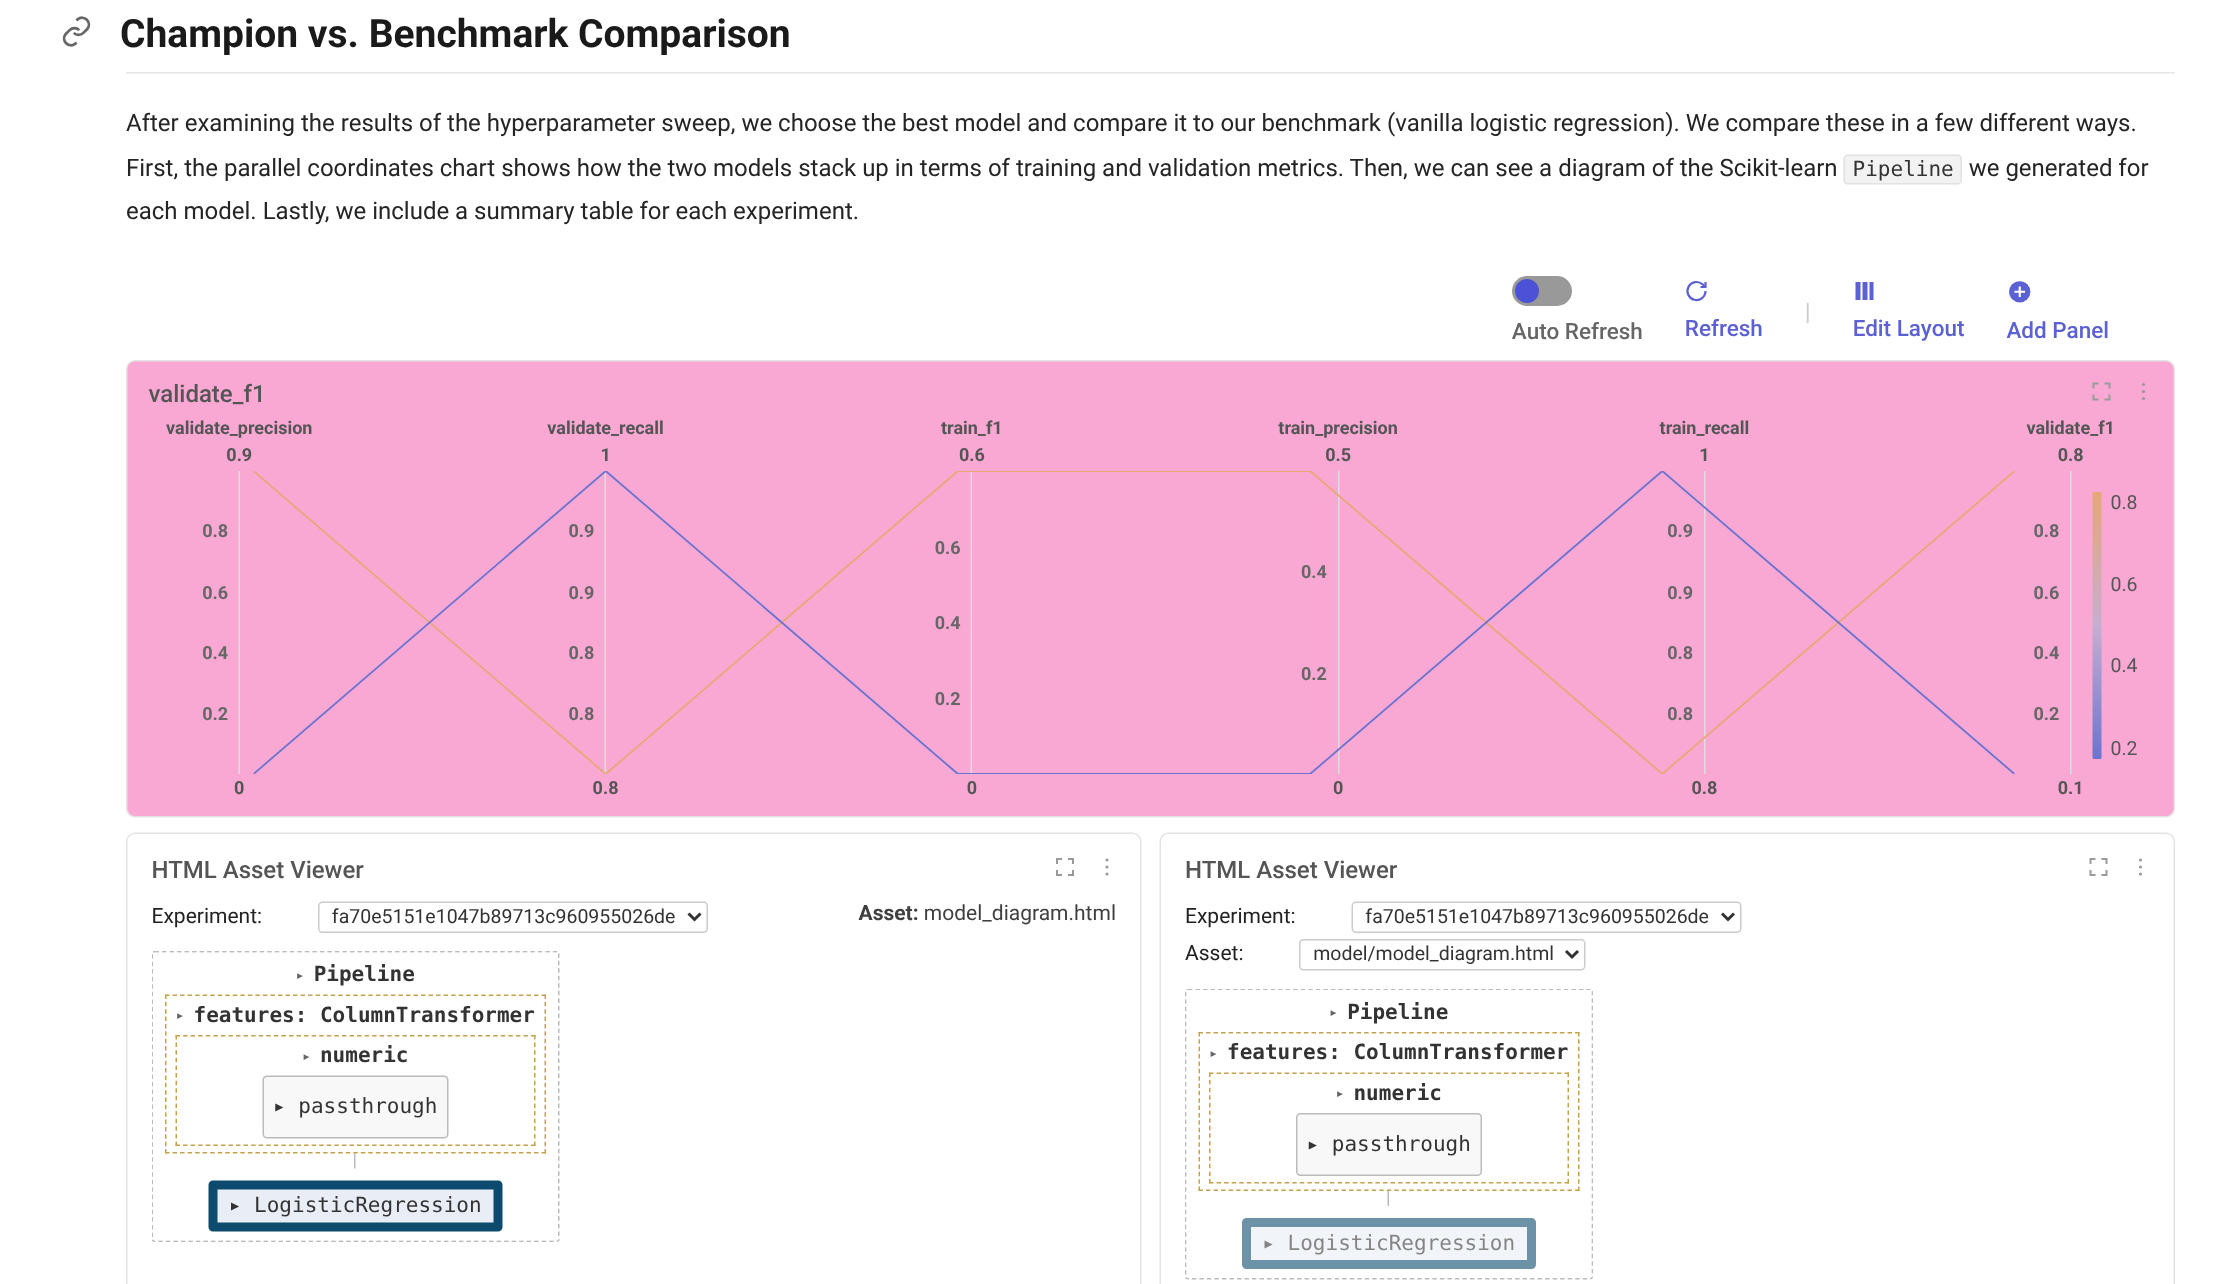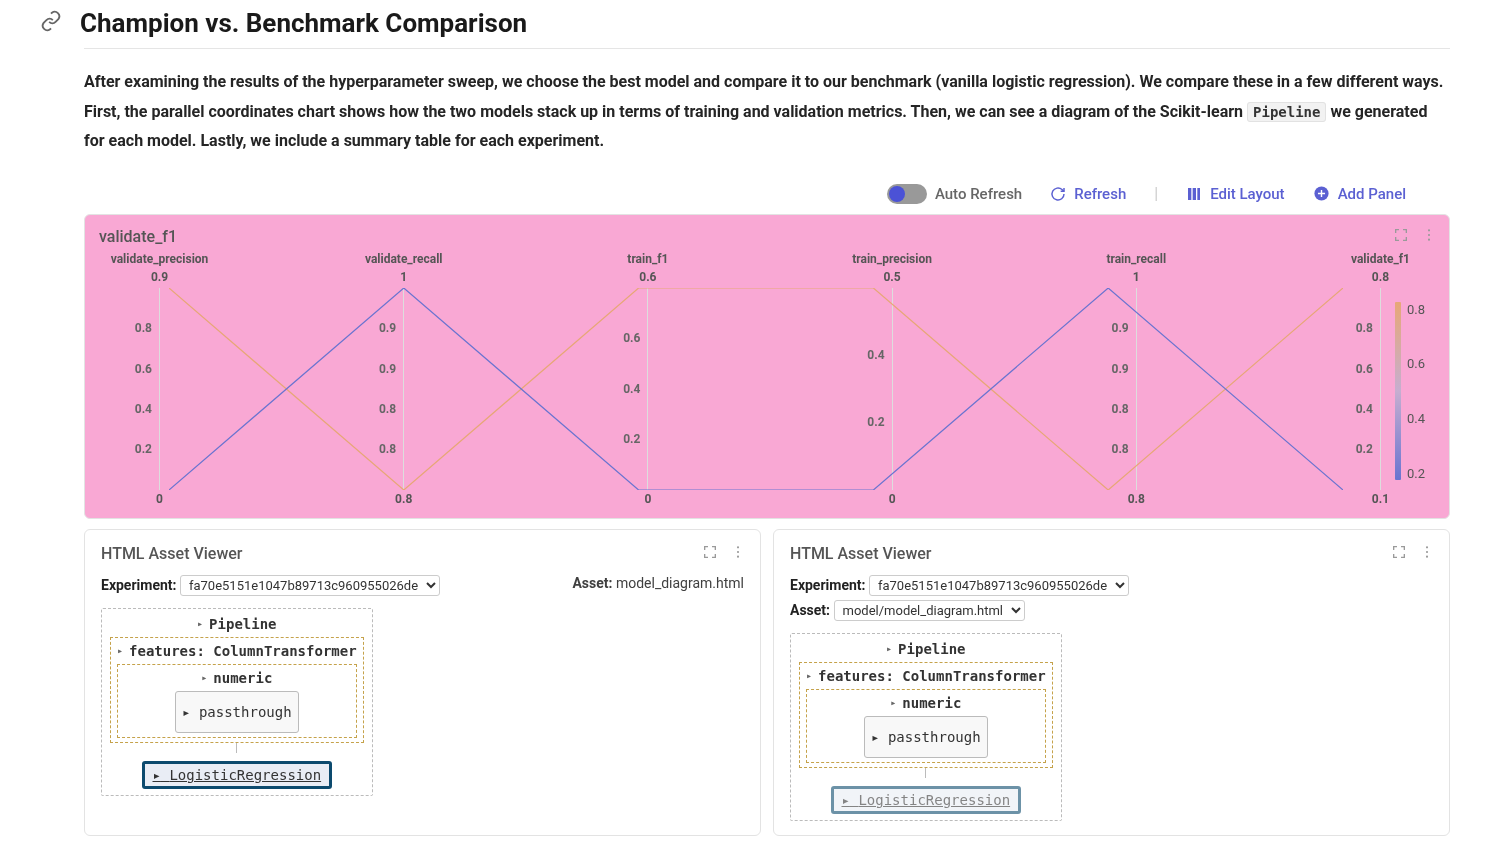--- a/index.html
+++ b/index.html
@@ -7,36 +7,36 @@
   font-family: -apple-system, BlinkMacSystemFont, "Segoe UI", Roboto, sans-serif;
   background: #fff;
   color: #1a1a1a;
   width: 1490px;
   padding: 0 40px 40px 40px;
 }
 .header-row { display: flex; align-items: center; gap: 18px; margin-bottom: 10px; padding-top: 8px; }
 .link-icon { color: #666; flex-shrink: 0; }
 h1 { font-size: 26px; font-weight: 700; color: #1a1a1a; }
 hr.sep { border: none; border-top: 1px solid #e5e5e5; margin: 4px 0 18px 44px; }
-.intro { margin-left: 44px; font-size: 16px; line-height: 1.85; color: #252525; margin-bottom: 28px; font-weight: bold; }
+.intro { margin-left: 44px; font-size: 16px; line-height: 1.85; color: #252525; margin-bottom: 28px; }
 .intro code {
   font-family: ui-monospace, Menlo, Consolas, monospace;
   background: #f2f2f2;
   border: 1px solid #e2e2e2;
   border-radius: 3px;
   padding: 1px 5px;
   font-size: 14px;
   color: #333;
 }
 
 .toolbar {
   display: flex; justify-content: flex-end; align-items: center;
   gap: 28px; margin: 8px 44px 10px 44px; font-size: 15px;
 }
-.tool { display:flex; align-items:center; gap:8px; color:#5b60d2; font-weight:500; cursor:pointer; }
+.tool { display:flex; align-items:flex-start; gap:8px; color:#5b60d2; font-weight:500; cursor:pointer;flex-direction:column; }
 .tool.dimmed { color:#888; }
 .divider { color:#ccc; font-size:16px; }
 .toggle {
   width:40px; height:20px; background:#999; border-radius:999px; position:relative; cursor:pointer;
 }
 .toggle::after {
   content:""; position:absolute; left:2px; top:2px; width:16px; height:16px;
   border-radius:50%; background:#4b52d6;
 }
 .auto-label { color:#666; font-weight:500; }
@@ -72,24 +72,24 @@
 }
 .colorbar-tick { font-size:13px; color:#555; position:absolute; left:16px; }
 
 .two-col { display:flex; gap:12px; margin-left:44px; margin-top:10px; }
 .subpanel {
   flex:1; border:1px solid #e3e3e3; border-radius:6px; background:#fff;
   padding:14px 16px; position:relative; min-height:260px;
 }
 .subpanel .panel-icons { top:14px; right:14px; }
 .exp-line { font-size:14px; color:#222; margin-top:12px; }
-.exp-line strong { font-weight:700; }
+.exp-line strong { font-weight:400; }
 .exp-select {
   font-family:inherit; font-size:13px; border:1px solid #ccc; border-radius:3px;
-  padding:1px 4px; background:#fff; color:#333;
+  padding:1px 4px; background:#fff; color:#333;margin-left:34px;
 }
 .asset-text { font-size:14px; color:#404040; }
 .asset-text strong { font-weight:700; }
 .pipeline-box {
   margin-top:12px; border:1px dashed #bbb; border-radius:2px; padding:6px 8px;
   font-family:ui-monospace,Menlo,Consolas,monospace; font-size:14px; color:#333;
   display:inline-block; min-width:250px;
 }
 .pipe-row { display:flex; align-items:center; gap:6px; justify-content:center; padding:1px 0; }
 .pipe-row .tri { font-size:10px; color:#666; }
@@ -98,22 +98,22 @@
   border:1px dashed #c5a24a; background:#fff; padding:4px 6px; margin-top:4px;
 }
 .inner-dashed2 {
   border:1px dashed #c5a24a; padding:4px 6px; margin-top:4px; text-align:center;
 }
 .solid-box {
   display:inline-block; border:1px solid #bbb; border-radius:3px; background:#f8f8f8;
   padding:12px 6px; margin-top:4px;
 }
 .est-box {
-  display:inline-block; border:3px solid #0c4a6e; border-radius:3px; background:#e9edf5;
-  padding:3px 8px; margin-top:8px;text-decoration:underline;
+  display:inline-block; border:6px solid #0c4a6e; border-radius:3px; background:#e9edf5;
+  padding:3px 8px; margin-top:8px;
 }
 .pipe-center { text-align:center; }
 .connector { width:1px; height:10px; background:#bbb; margin:0 auto; }
 </style>
 </head>
 <body>
 
 <div class="header-row">
   <span class="link-icon">
     <svg width="22" height="22" viewBox="0 0 24 24" fill="none" stroke="currentColor" stroke-width="2">

